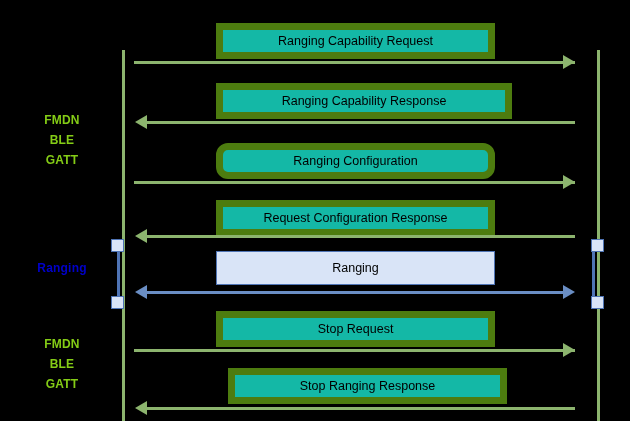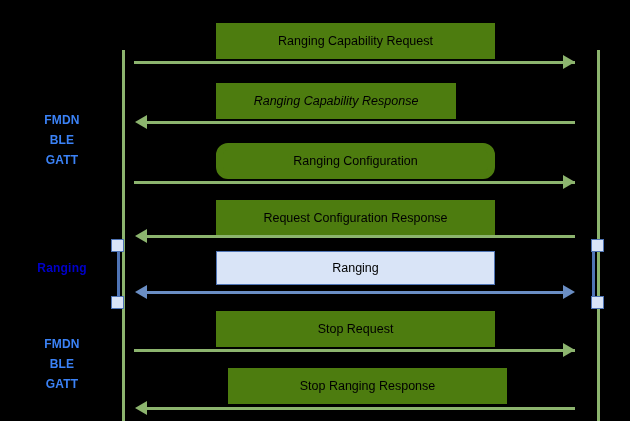--- a/index.html
+++ b/index.html
@@ -26,35 +26,35 @@
   .phase-label {
     position: absolute;
     text-align: center;
     font-size: 12px;
     font-weight: bold;
     line-height: 20px;
     letter-spacing: 0.2px;
     white-space: pre-line;
     user-select: none;
   }
-  .phase-label.green { color: #3b82f6; }
+  .phase-label.green { color: #84cc16; }
   .phase-label.blue  { color: #0000cc; }
 
   .msg-box {
     position: absolute;
     box-sizing: border-box;
     display: flex;
     align-items: center;
     justify-content: center;
     font-size: 12.5px;
     color: #000000;
     text-align: center;
   }
   .msg-box.green {
-    background: #4d7c0f;
+    background: #14b8a6;
     border: 7px solid #4d7c0f;
   }
   .msg-box.blue {
     background: #d9e4f7;
     border: 1px solid #4f74b5;
   }
 
   .arrow-line {
     position: absolute;
     height: 3px;
@@ -103,21 +103,21 @@
   <div class="phase-label blue" style="left:18px; top:258px; width:88px;">Ranging</div>
 
   <div class="phase-label green" style="left:18px; top:334px; width:88px;">FMDN
 BLE
 GATT</div>
 
   <div class="msg-box green" style="left:216px; top:23px; width:279px; height:36px;">Ranging Capability Request</div>
   <div class="arrow-line green" style="left:134px; top:61px; width:441px;"></div>
   <div class="arrow-head right green" style="left:563px; top:55px;"></div>
 
-  <div class="msg-box green" style="left:216px; top:83px; width:240px; height:36px;font-style:italic;">Ranging Capability Response</div>
+  <div class="msg-box green" style="left:216px; top:83px; width:296px; height:36px;">Ranging Capability Response</div>
   <div class="arrow-line green" style="left:146px; top:121px; width:429px;"></div>
   <div class="arrow-head left green" style="left:135px; top:115px;"></div>
 
   <div class="msg-box green" style="left:216px; top:143px; width:279px; height:36px;border-radius:12px;">Ranging Configuration</div>
   <div class="arrow-line green" style="left:134px; top:181px; width:441px;"></div>
   <div class="arrow-head right green" style="left:563px; top:175px;"></div>
 
   <div class="msg-box green" style="left:216px; top:200px; width:279px; height:36px;">Request Configuration Response</div>
   <div class="arrow-line green" style="left:146px; top:235px; width:429px;"></div>
   <div class="arrow-head left green" style="left:135px; top:229px;"></div>

